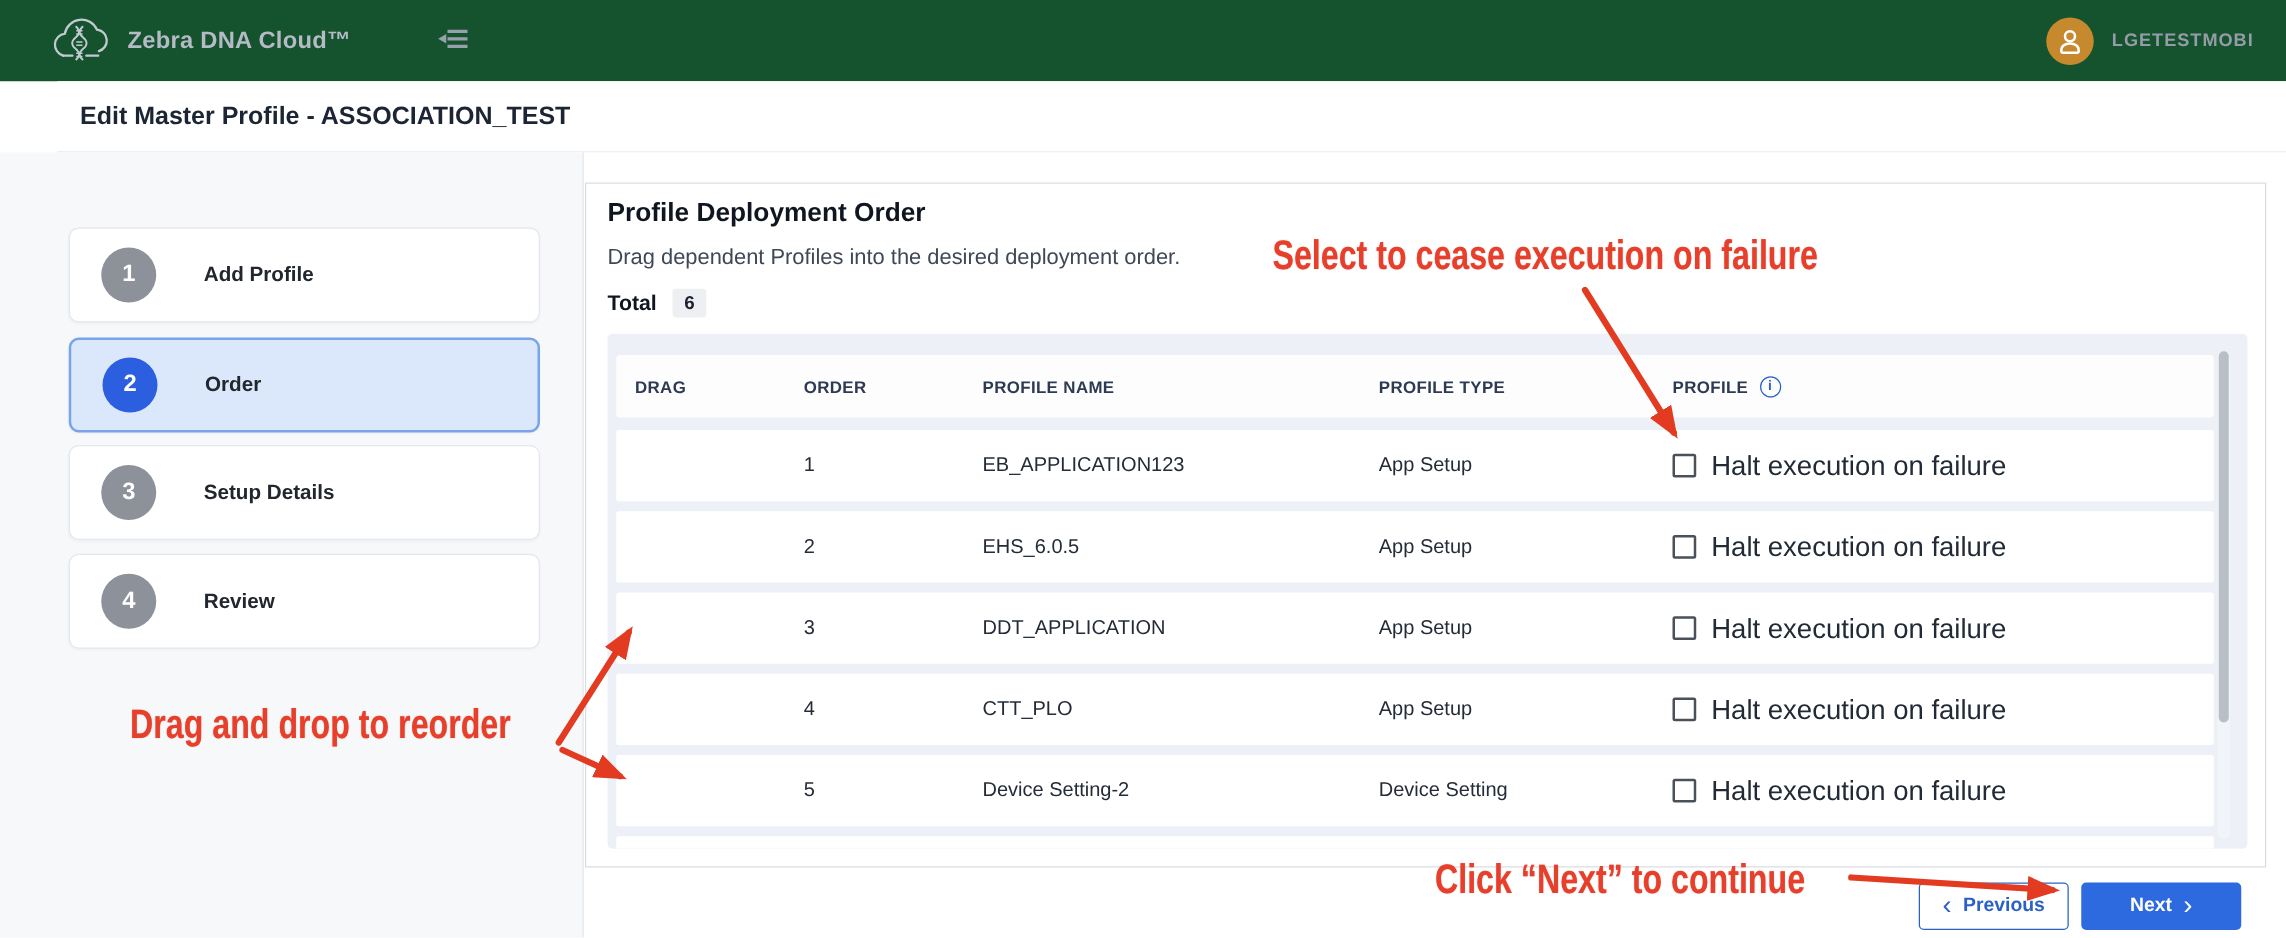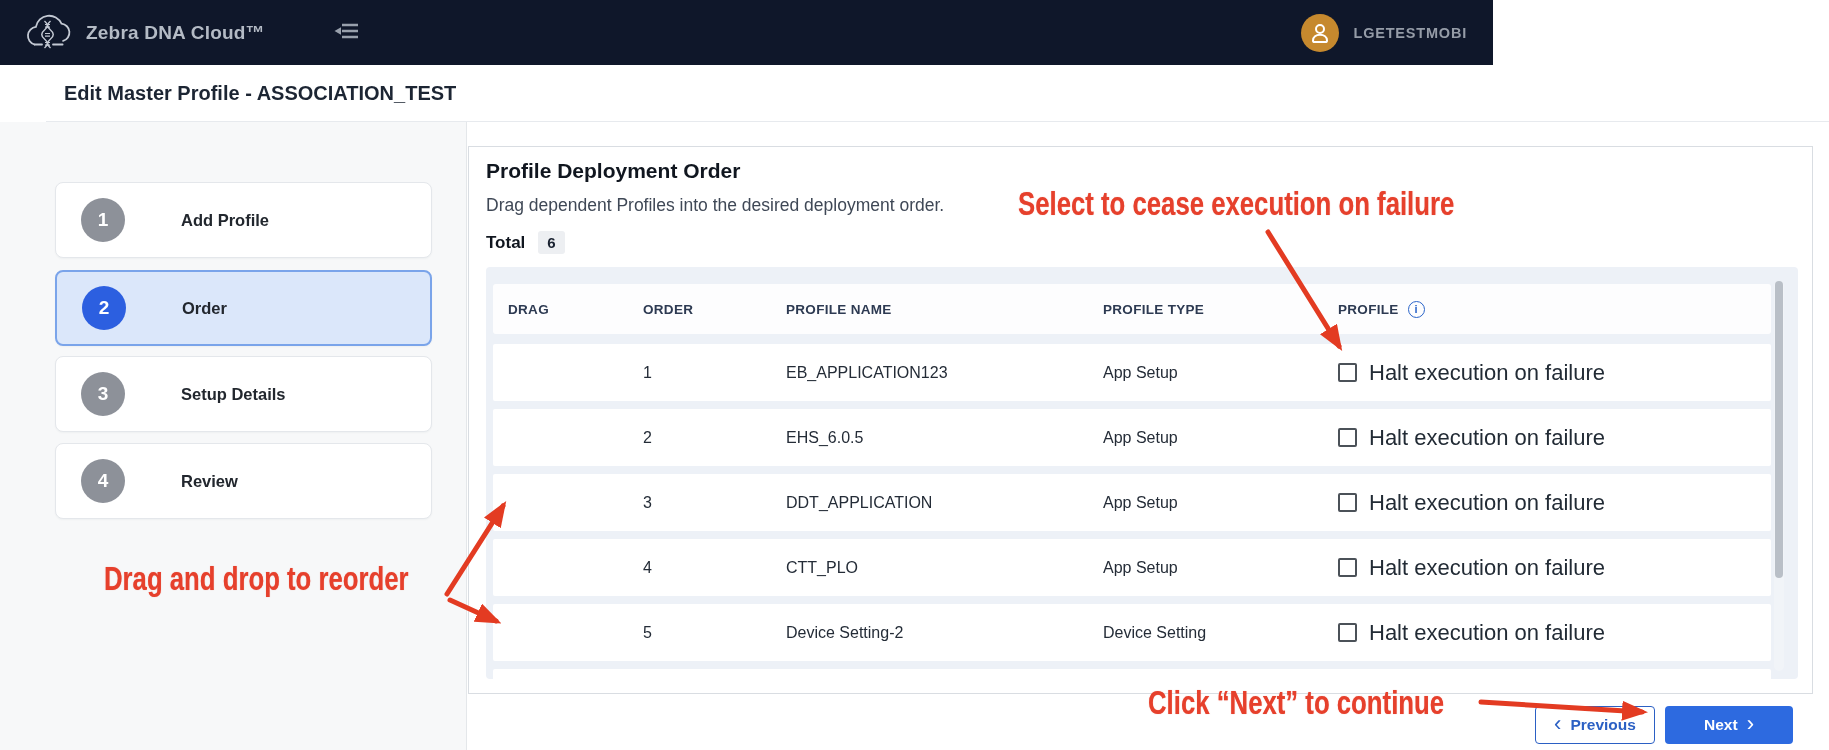--- a/index.html
+++ b/index.html
@@ -1,21 +1,21 @@
 <!DOCTYPE html>
 <html><head>
 <meta charset="utf-8">
 <style>
   * { margin:0; padding:0; box-sizing:border-box; }
   html,body { width:1829px; height:750px; overflow:hidden; background:#fff;
               font-family:"Liberation Sans", sans-serif; }
 
   
-  .topbar { position:absolute; left:0; top:0; width:1493px; height:65px;
-            background:#0f172a; display:flex; align-items:center; }
+  .topbar { position:absolute; left:0; top:0; width:1829px; height:65px;
+            background:#14532d; display:flex; align-items:center;padding-left:16px; }
   .logo { margin-left:20px; }
   .brand { color:#b4bbc5; font-size:19px; font-weight:700; margin-left:12px; letter-spacing:.2px; }
   .menu-btn { margin-left:68px; background:none; border:none; cursor:pointer; }
   .topbar-right { position:absolute; right:26px; top:0; height:65px; display:flex; align-items:center; gap:14px; }
   .avatar { width:38px; height:38px; border-radius:50%; background:#c6892e;
             display:flex; align-items:center; justify-content:center; cursor:pointer; }
   .username { color:#959ca7; font-size:14.5px; font-weight:700; letter-spacing:.8px; }
 
   
   .titlebar { position:absolute; left:0; top:65px; width:1829px; height:57px;
@@ -33,21 +33,21 @@
   .step-card { position:absolute; left:55px; width:377px; height:76px; background:#fff;
                border:1px solid #e4e7eb; border-radius:8px; display:flex; align-items:center;
                cursor:pointer; box-shadow:0 1px 2px rgba(30,40,60,.04); }
   .step-card:nth-child(1){ top:60px; } .step-card:nth-child(2){ top:148px; }
   .step-card:nth-child(3){ top:234px; } .step-card:nth-child(4){ top:321px; }
   .step-card.active { background:#dbe7fa; border:2px solid #7aa4ea; }
   .step-circle { width:44px; height:44px; border-radius:50%; background:#8d9199; color:#fff;
                  font-size:19px; font-weight:700; display:flex; align-items:center;
                  justify-content:center; margin-left:25px; }
   .step-card.active .step-circle { background:#2c5fe0; }
-  .step-label { margin-left:56px; font-size:16.5px; font-weight:700; color:#22272e; }
+  .step-label { margin-left:38px; font-size:16.5px; font-weight:700; color:#22272e; }
 
   
   .main-panel { position:absolute; left:468px; top:24px; width:1345px; height:548px;
                 background:#fff; border:1px solid #d9dde2; }
   .panel-heading { position:absolute; left:17px; top:12px; font-size:21px; font-weight:700; color:#10161f; }
   .panel-sub { position:absolute; left:17px; top:48px; font-size:17.5px; color:#3f4856; }
   .total-row { position:absolute; left:17px; top:84px; display:flex; align-items:center; gap:13px; }
   .total-label { font-size:17px; font-weight:700; color:#10161f; }
   .total-badge { background:#edeff2; border-radius:3px; padding:3px 9px; font-size:15px;
                  font-weight:700; color:#1a2230; }

